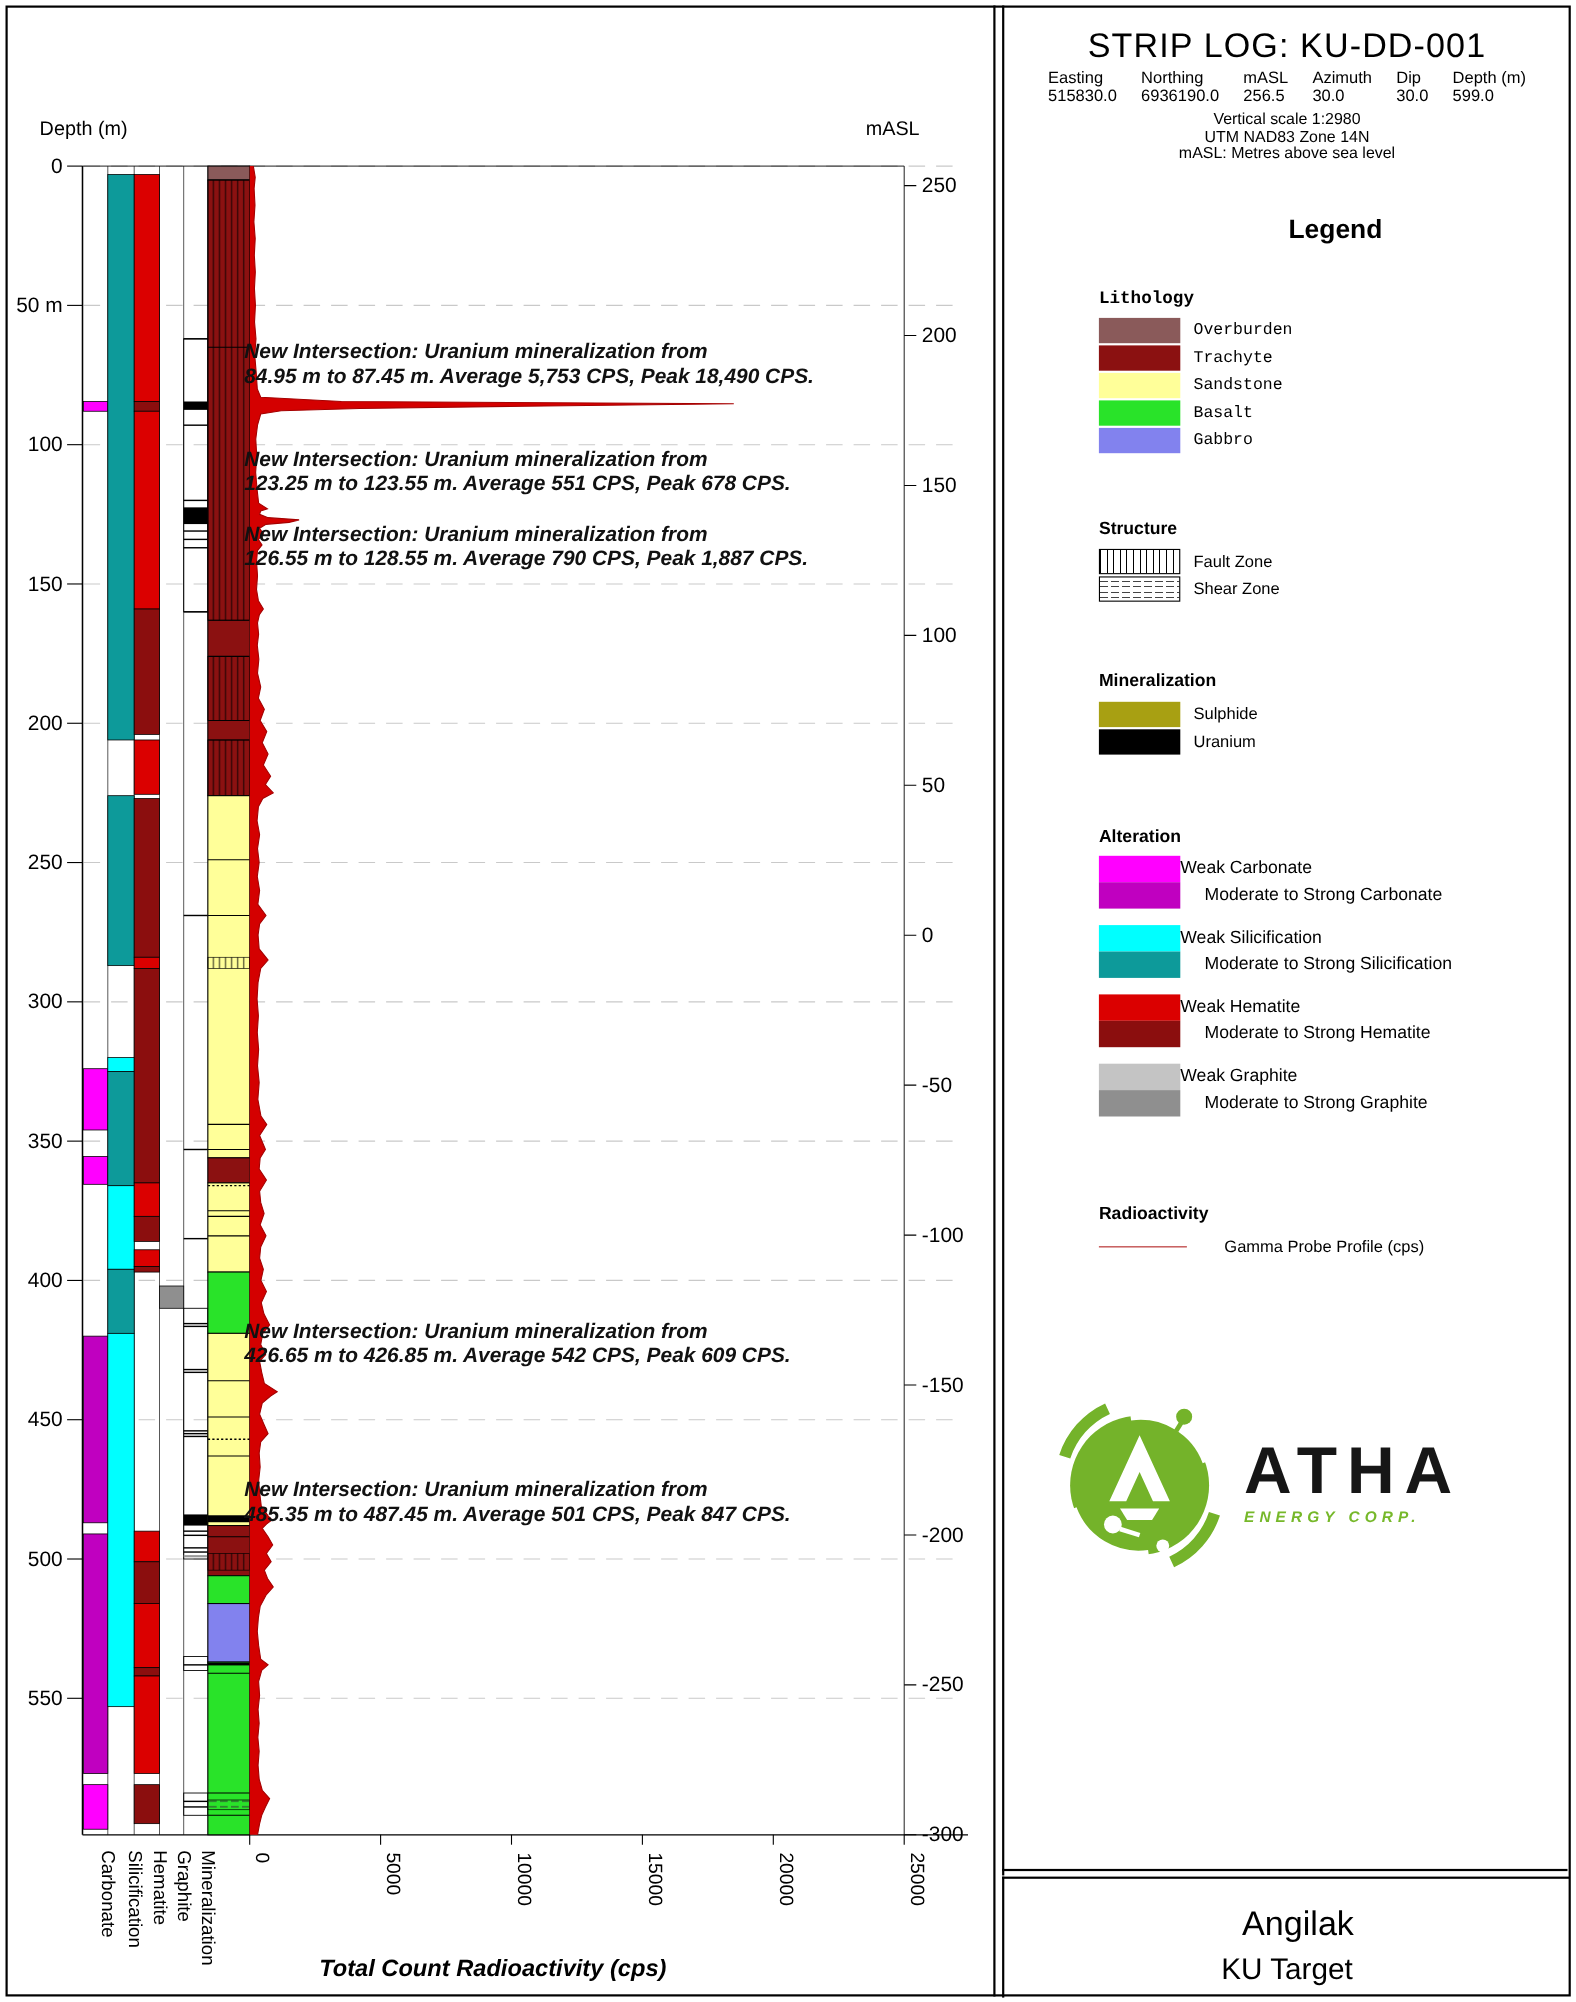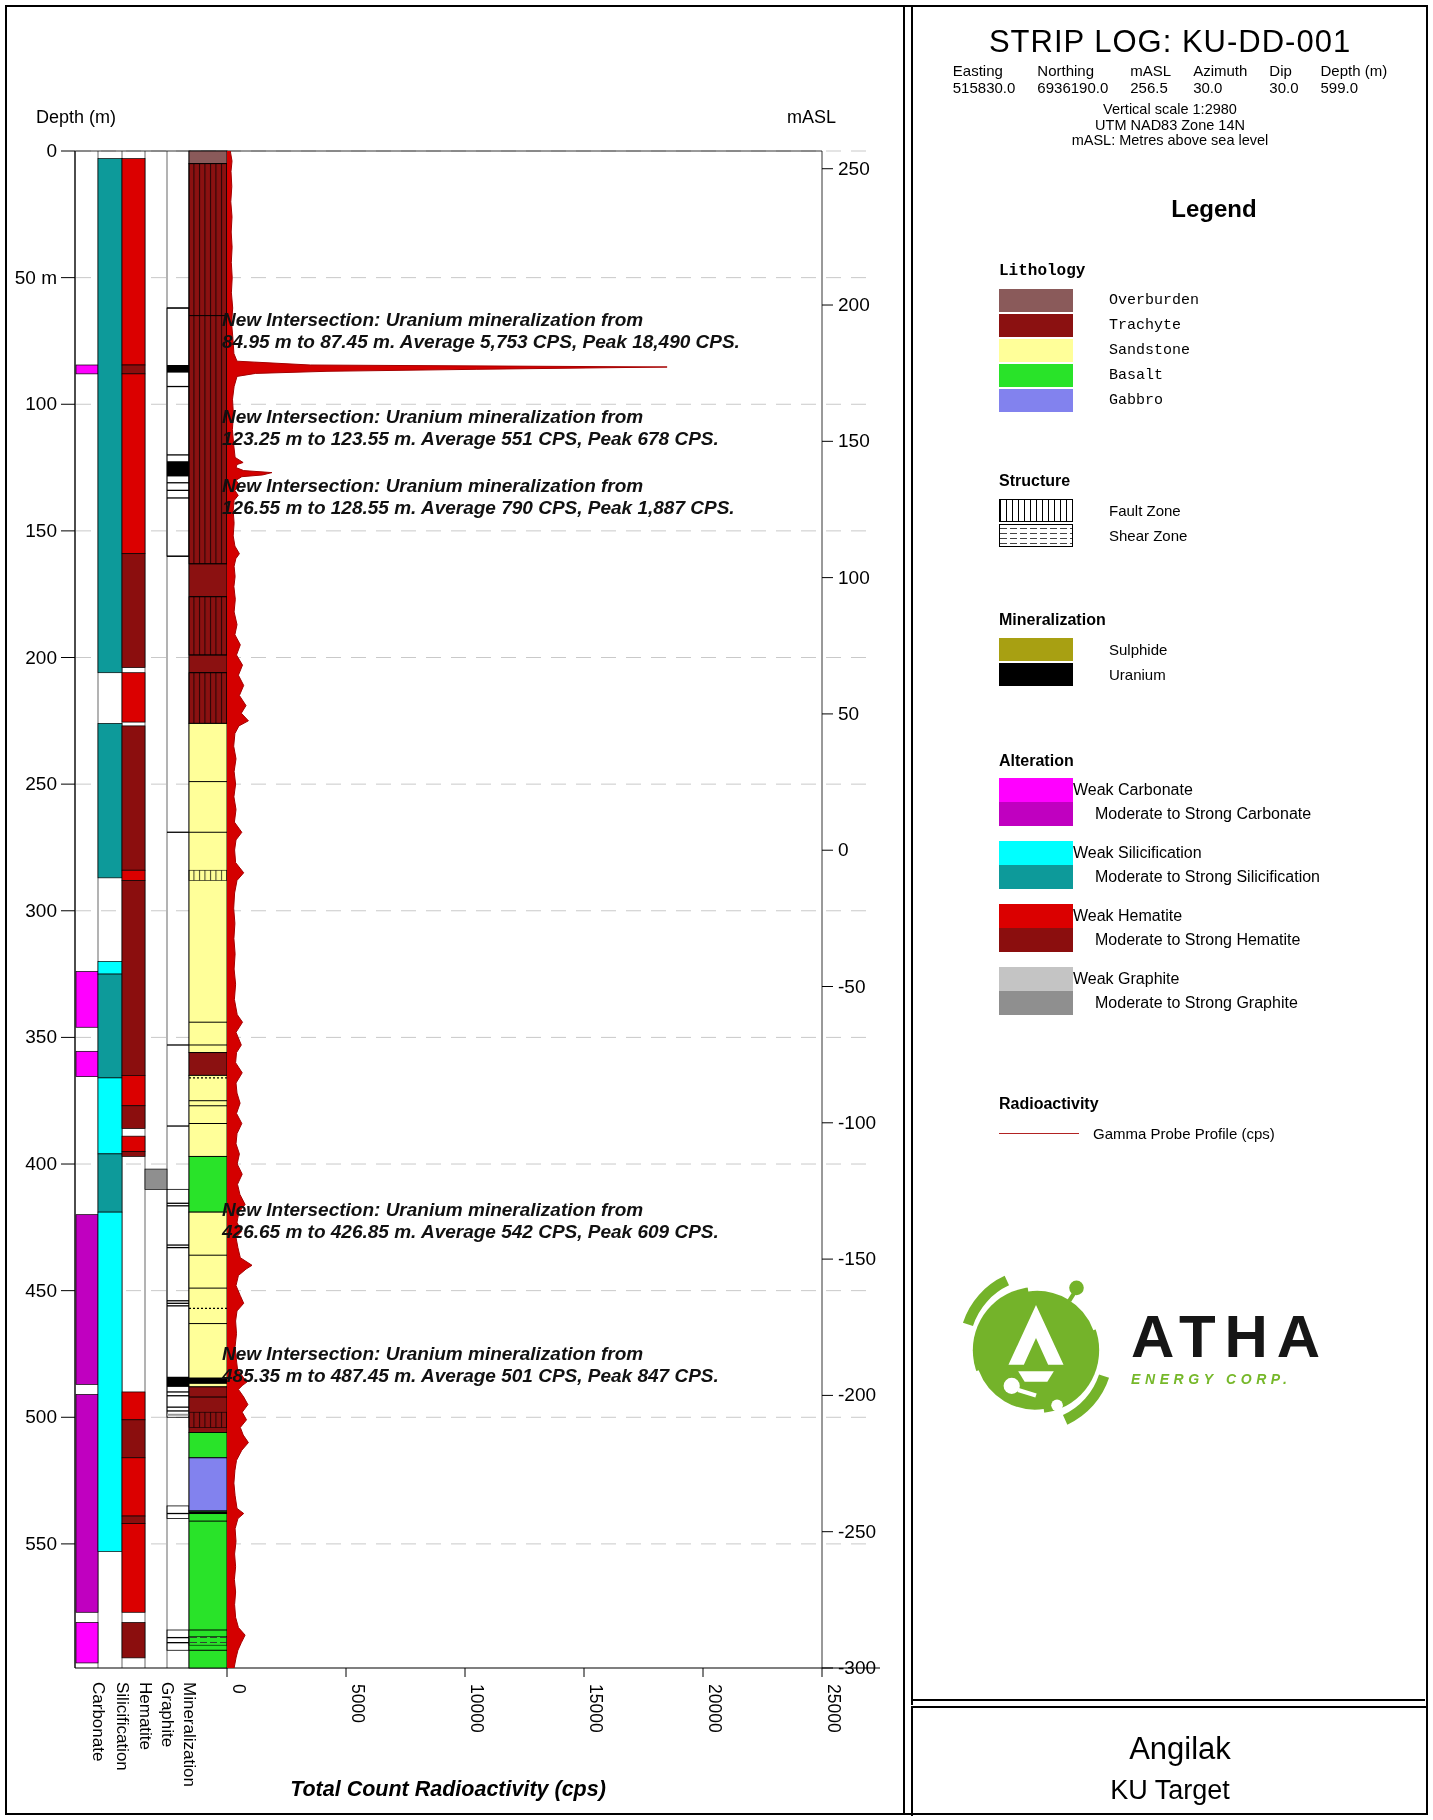--- a/index.html
+++ b/index.html
@@ -9,32 +9,32 @@
   svg text{font-family:"Liberation Sans",sans-serif;}
   #log{position:absolute;left:0;top:0;}
   #panel{position:absolute;left:911px;top:5px;width:514px;height:1700px;border-left:2px solid #000;}
   #panel .title{position:absolute;top:19px;left:0;width:100%;text-align:center;font-size:31px;letter-spacing:1px;}
   #collar{position:absolute;top:57px;left:0;width:100%;display:flex;justify-content:center;gap:22px;}
   .collar-col{text-align:left;font-size:15px;line-height:17px;}
   #notes{position:absolute;top:97px;left:0;width:100%;text-align:center;font-size:14.5px;line-height:15.5px;}
   .legend-title{position:absolute;top:190px;left:0;width:100%;text-align:center;font-size:24px;font-weight:bold;padding-left:44px;}
   .lsection{position:absolute;left:86px;right:10px;}
   .lsection h3{margin:0 0 8px 0;font-size:16px;font-weight:bold;}
-  .lrow{display:flex;align-items:center;height:25px;gap:24px;}
+  .lrow{display:flex;align-items:center;height:25px;}
   .lswatch{width:74px;height:23px;flex:0 0 74px;}
   .lrow span{margin-left:12px;font-size:15px;}
   .pattern-swatch{border:1px solid #000;box-sizing:border-box;background:#fff;}
   .pat-fault{background:repeating-linear-gradient(90deg,#000 0 1px,transparent 1px 6px);}
   .pat-shear{background:
      repeating-linear-gradient(90deg,transparent 0 7px,#fff 7px 10px),
      repeating-linear-gradient(0deg,transparent 0 2px,#444 2px 3px,transparent 3px 5px);}
   .pair{margin-bottom:15px;}
   .pair .half{display:flex;align-items:center;height:24px;}
   .pair .half .lswatch{height:24px;}
-  .line-row{display:flex;align-items:center;height:24px;}
+  .line-row{display:flex;align-items:center;height:24px;gap:20px;}
   .line-swatch{width:80px;height:0;border-top:1.6px solid #b22222;flex:0 0 80px;}
   #logo{position:absolute;left:42px;top:1258px;display:flex;align-items:center;}
   #logo .words{margin-left:14px;}
   #logo .brand{font-size:60px;font-weight:bold;letter-spacing:9px;color:#161616;line-height:60px;}
   #logo .sub{font-size:14px;font-weight:bold;letter-spacing:4.6px;color:#76b82a;margin-top:4px;font-style:italic;}
   #footer{position:absolute;left:911px;top:1706px;width:514px;height:108px;border-left:2px solid #000;border-top:2px solid #000;text-align:center;}
   #fline{position:absolute;left:911px;top:1699px;width:514px;height:2px;background:#000;}
   #footer .f1{font-size:31px;margin-top:23px;padding-left:20px;}
   #footer .f2{font-size:27px;margin-top:8px;}
 </style>

